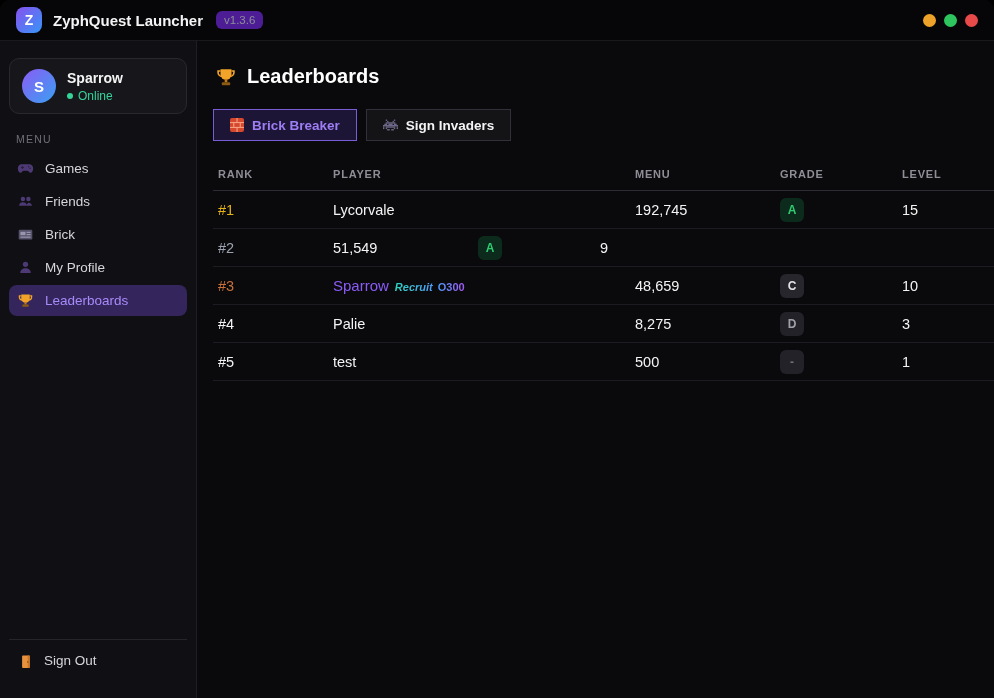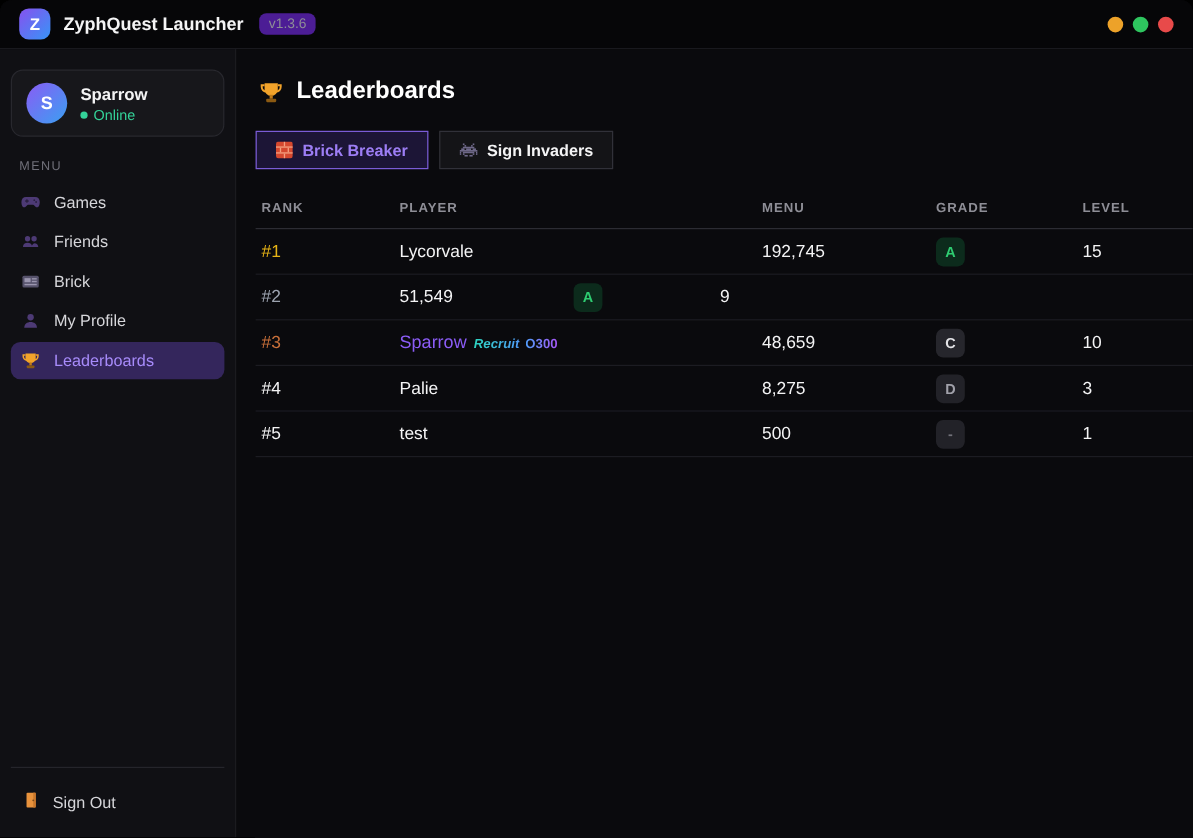--- a/index.html
+++ b/index.html
@@ -40,21 +40,21 @@
   .p-status { display:flex; align-items:center; gap:5px; color:#34d399; font-size:12px; }
   .status-dot { width:6px; height:6px; border-radius:50%; background:#34d399; }
   .menu-label { margin:19px 0 8px 7px; font-size:10.5px; font-weight:normal;
     letter-spacing:1.2px; color:#6f6f78; }
   .menu-item { height:31px; border-radius:8px; display:flex; align-items:center;
     gap:11px; padding:0 8px; color:#d6d6da; font-size:13.5px; margin-bottom:2px; cursor:pointer; }
   .menu-item.active { background:#34265c; color:#a78bfa; }
   .menu-item .mi-icon { width:17px; height:17px; flex:0 0 17px; display:flex; }
   .sb-spacer { flex:1; }
   .sb-divider { height:1px; background:#25252b; margin:0 0 13px 0; }
-  .signout { display:flex; align-items:center; gap:10px; padding:0 8px;
+  .signout { display:flex; align-items:flex-start; gap:10px; padding:0 8px;
     height:30px; margin-bottom:15px; color:#d6d6da; font-size:13.5px; cursor:pointer; }
 
   
   .page-header { display:flex; align-items:center; gap:10px; margin:4px 0 21px 2px; }
   .page-title { color:#fff; font-size:20px; font-weight:bold; }
   .tabs { display:flex; gap:9px; margin-bottom:27px; }
   .tab { height:32px; border-radius:0; display:flex; align-items:center; gap:8px;
     padding:0 16px; font-size:13.5px; font-weight:bold; cursor:pointer; }
   .tab.active { background:#1c1536; border:1px solid #7a5cd6; color:#9d7ef5; }
   .tab.inactive { background:#141417; border:1px solid #313139; color:#f4f4f5; }

